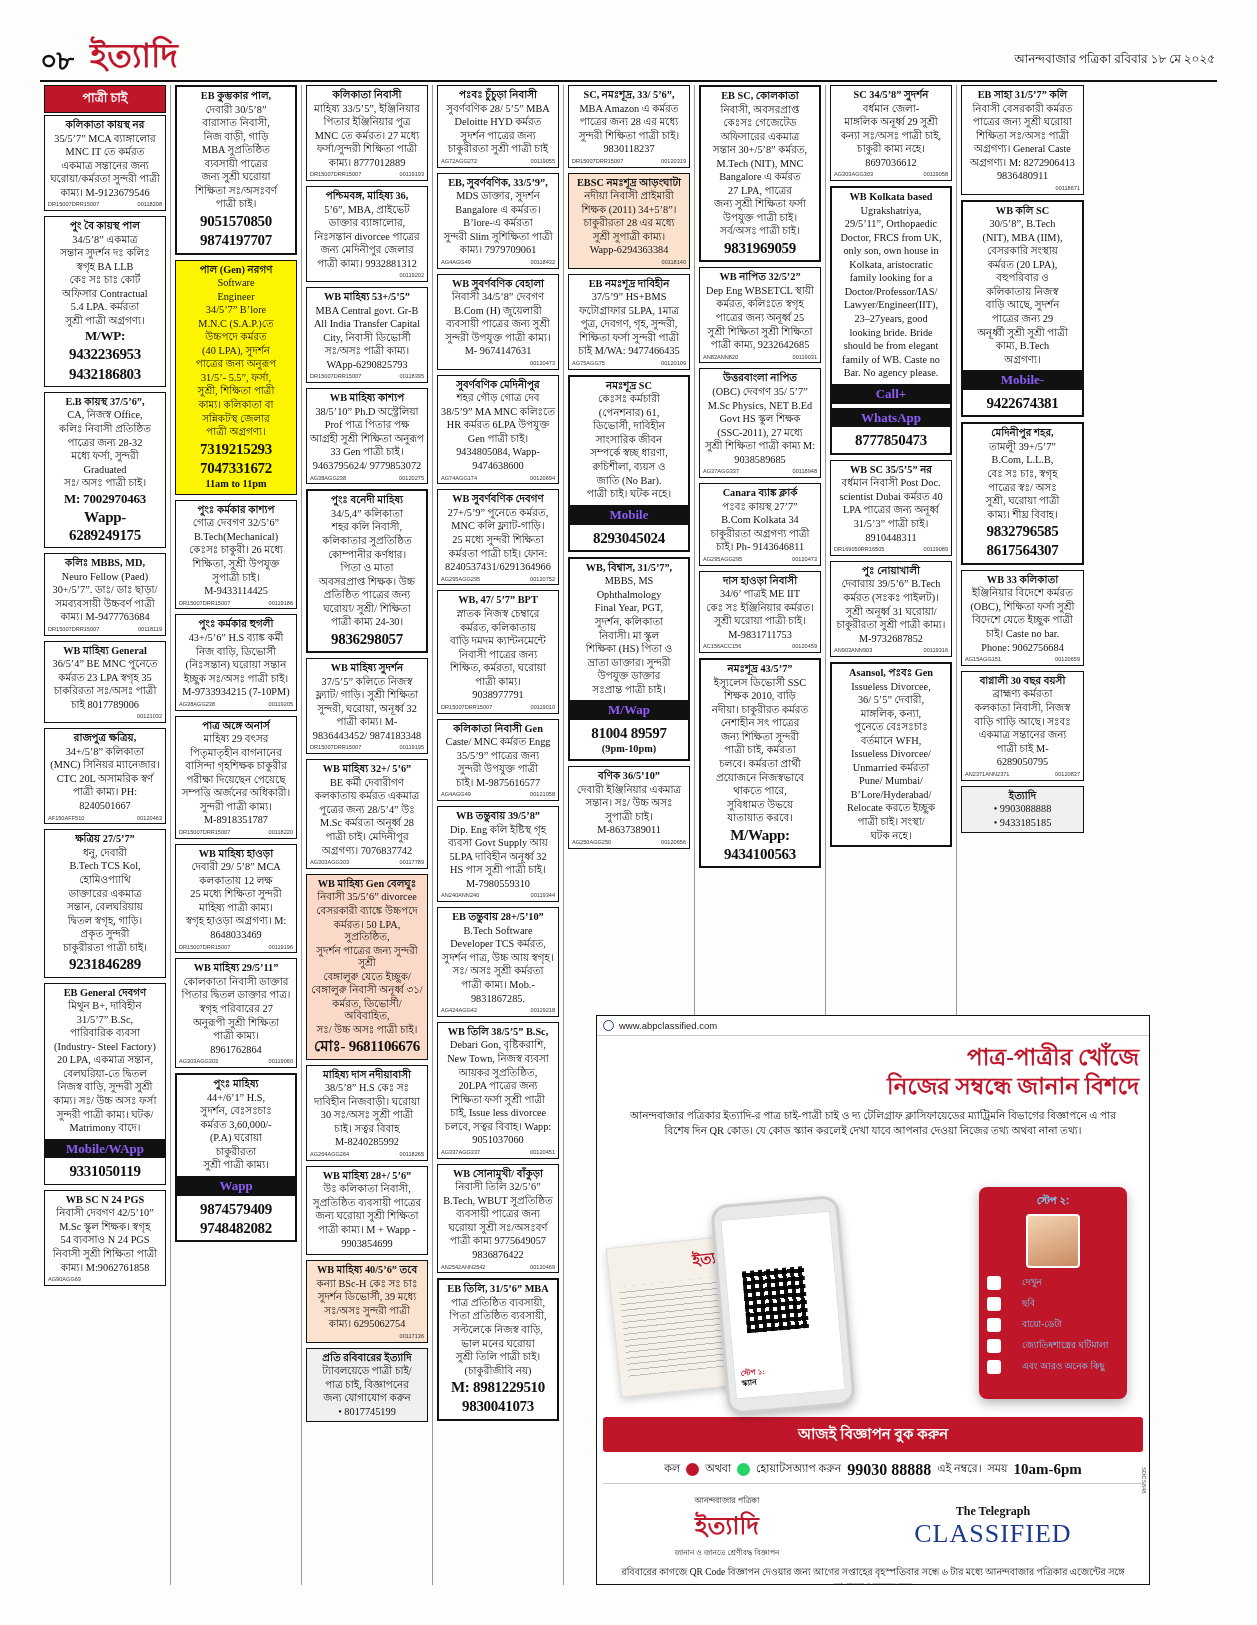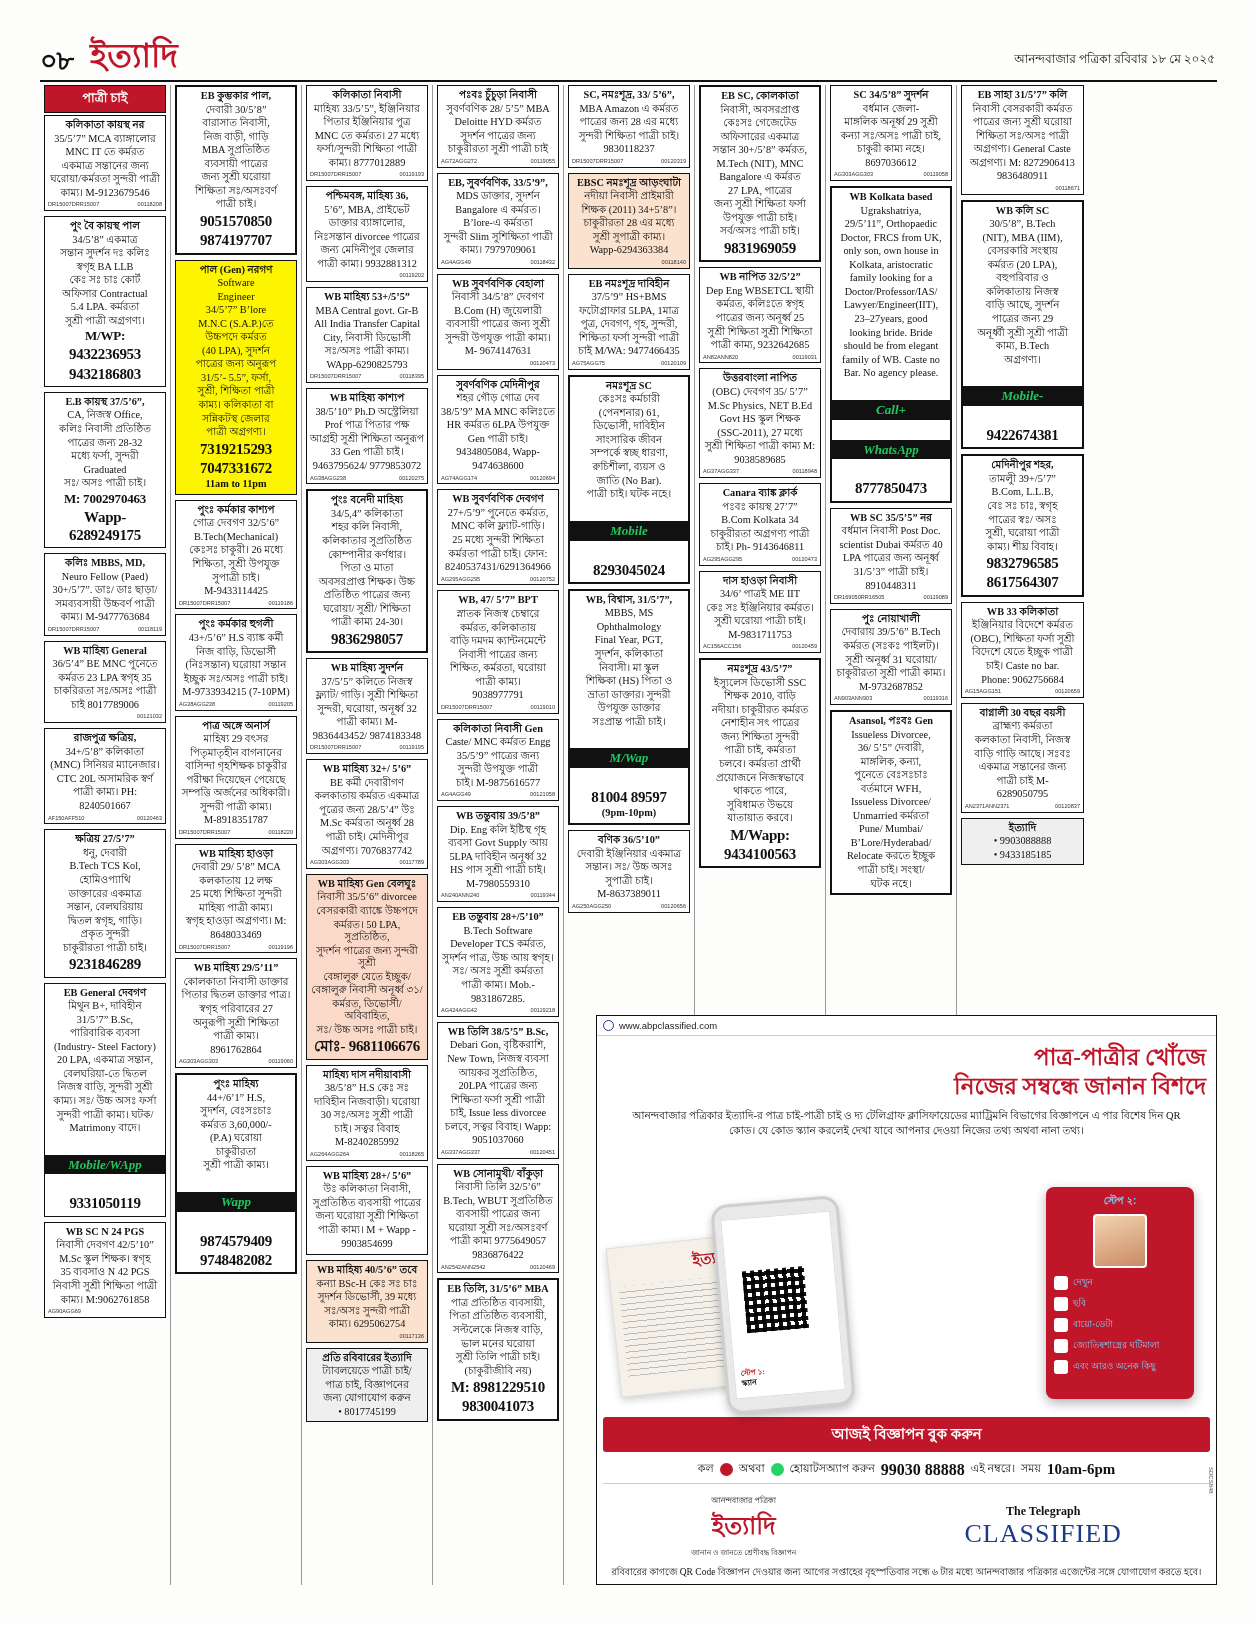--- a/index.html
+++ b/index.html
@@ -66,34 +66,33 @@
     font-size:5.6px; color:#333; text-align:left; margin-top:2px;
     letter-spacing:0px; font-family:"Liberation Sans", sans-serif;
     display:flex; justify-content:space-between;
   }
   .ad.thick { border-width:2.6px; }
   .ad.yellow { background:#fdf500; }
   .ad.pink { background:#fbd9c8; }
   .ad.peach { background:#fbe2cf; }
   .ad.grey { background:#efefef; }
   .strip {
-    background:#111; color:#22c55e; font-weight:bold; padding:2px 0; margin:20px -3px;
+    background:#111; color:#8b5cf6; font-weight:bold; padding:2px 0; margin:4px -3px;
     font-size:13px;
-    font-style:italic;
   }
   .hdr-red {
     background:#c0162a; color:#fff; font-weight:bold;
     font-size:12.5px; padding:3px 0; text-align:center;
     border:1.6px solid #111; margin-bottom:2px;
     font-family:"Liberation Serif", serif;
   }
 
   
   .promo {
-    position:absolute; left:596px; top:1015px; width:621px; height:570px;
+    position:absolute; left:596px; top:1015px; width:554px; height:570px;
     border:1.6px solid #111; background:#fff; overflow:hidden;
   }
   .promo-url {
     display:flex; align-items:center; gap:5px;
     font-size:9.5px; padding:4px 6px; border-bottom:1px solid #ccc;
     color:#222;
   }
   .promo-url .globe {
     width:11px; height:11px; border-radius:50%;
     border:1.5px solid #1b3a8c; display:inline-block; position:relative;
@@ -140,21 +139,21 @@
   .paper .plines {
     margin:6px 8px; height:90px;
     background:repeating-linear-gradient(0deg,#bbb 0 1px,transparent 1px 6px);
   }
   .card {
     position:absolute; right:18px; top:42px; width:148px; height:212px;
     background:#c0162a; border-radius:8px; color:#7dd3fc;
     box-shadow:0 4px 12px rgba(0,0,0,.3);
   }
   .card .c-title { text-align:center; font-size:10px; padding:6px 4px 2px; font-weight:bold; }
-  .card .c-row { display:flex; align-items:center; gap:5px; font-size:9px; padding:3px 8px; }
+  .card .c-row { display:flex; align-items:center; gap:21px; font-size:9px; padding:3px 8px; }
   .card .c-ico { width:14px; height:14px; background:#fff; border-radius:3px; flex:none; }
   .card .c-photo {
     width:54px; height:54px; margin:2px auto 4px; border-radius:4px;
     background:linear-gradient(160deg,#f3d4b0,#c98a63);
     border:2px solid #fff;
   }
   .promo-cta {
     margin:2px 6px 0; background:#c0162a; color:#fff; text-align:center;
     font-weight:bold; font-size:15px; padding:5px 0; border-radius:3px;
     font-family:"Liberation Serif", serif;
@@ -295,21 +294,21 @@
             <p>কাম্য। সঃ/ উচ্চ অসঃ ফর্সা</p>
             <p>সুন্দরী পাত্রী কাম্য। ঘটক/</p>
             <p>Matrimony বাদে।</p>
             <div class="strip">Mobile/WApp</div>
             <p class="ph2">9331050119</p>
           </div>
           <div class="ad">
             <p class="b">WB SC N 24 PGS</p>
             <p>নিবাসী দেবগণ 42/5’10”</p>
             <p>M.Sc স্কুল শিক্ষক। স্বগৃহ</p>
-            <p>35 ব্যবসাও N 42 PGS</p>
+            <p>54 ব্যবসাও N 24 PGS</p>
             <p>নিবাসী সুশ্রী শিক্ষিতা পাত্রী</p>
             <p>কাম্য। M:9062761858</p>
             <div class="code">
               <span>AG90AGG69</span>
               <span></span>
             </div>
           </div>
         </div>
     </div>
     <div class="col">

